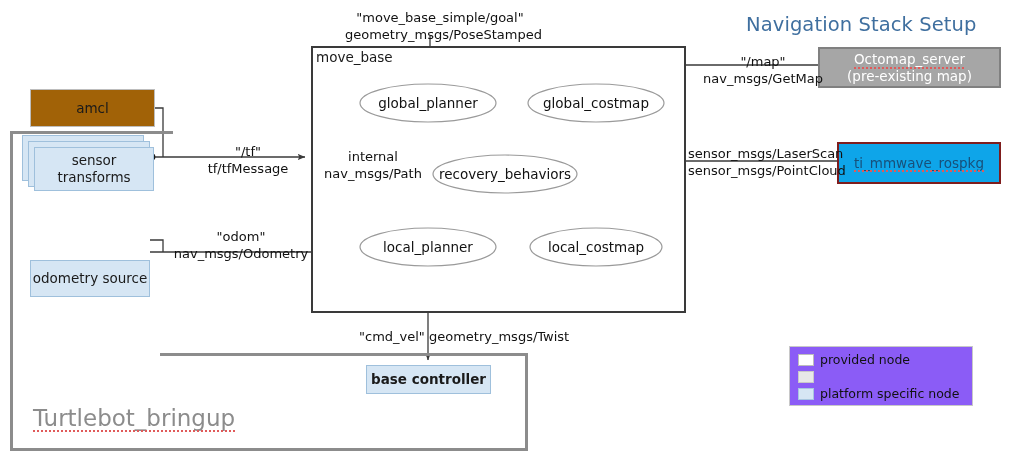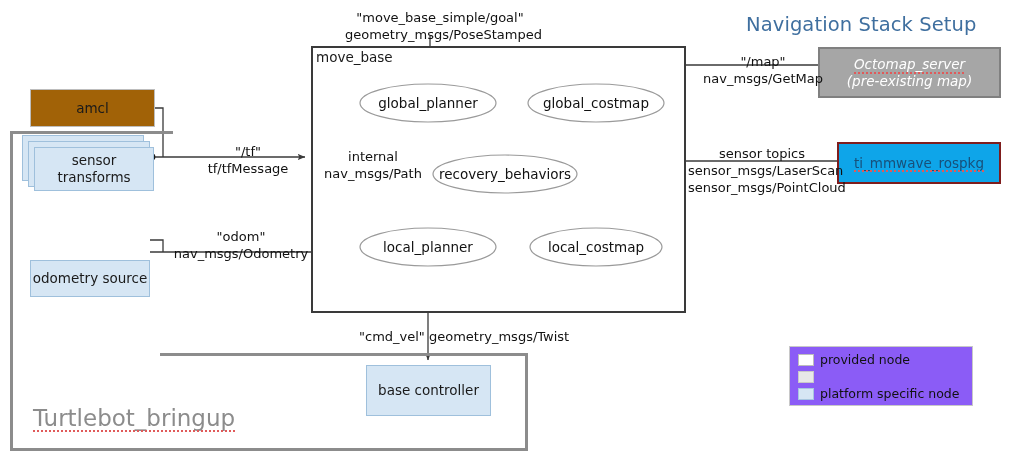--- a/index.html
+++ b/index.html
@@ -138,23 +138,23 @@
   <div class="abs elabeltext" style="left:596px;top:247px;">local_costmap</div>
 
   <div class="abs nodebox node-gray" style="left:30px;top:89px;width:125px;height:38px;">amcl</div>
 
   <div class="abs stack-l1"></div>
   <div class="abs stack-l2"></div>
   <div class="abs nodebox node-blue stack-l3" style="width:120px;height:44px;">sensor transforms</div>
 
   <div class="abs nodebox node-blue" style="left:30px;top:224px;width:120px;height:37px;margin-top:36px;">odometry source</div>
 
-  <div class="abs nodebox node-blue" style="left:366px;top:365px;width:125px;height:51px;">base controller</div>
-
-  <div class="abs nodebox node-graydark" style="left:818px;top:47px;width:183px;height:51px;flex-direction:column;font-style:italic;">
+  <div class="abs nodebox node-blue" style="left:366px;top:365px;width:125px;height:29px;font-weight:bold;">base controller</div>
+
+  <div class="abs nodebox node-graydark" style="left:818px;top:47px;width:183px;height:41px;flex-direction:column;">
     <span class="sp">Octomap_server</span>
     <span>(pre-existing  map)</span>
   </div>
 
   <div class="abs nodebox node-teal" style="left:837px;top:142px;width:164px;height:42px;">
     <span class="sp">ti_mmwave_rospkg</span>
   </div>
 
   <div class="abs title">Navigation Stack Setup</div>
 
@@ -172,21 +172,20 @@
     <div>"odom"</div>
     <div>nav_msgs/Odometry</div>
   </div>
 
   <div class="abs elabel center" style="left:688px;top:54px;width:150px;">
     <div>"/map"</div>
     <div>nav_msgs/GetMap</div>
   </div>
 
   <div class="abs elabel center" style="left:688px;top:146px;width:148px;">
-    <div class="italic">sensor topics</div>
     <div>sensor_msgs/LaserScan</div>
     <div>sensor_msgs/PointCloud</div>
   </div>
 
   <div class="abs elabel center" style="left:321px;top:149px;width:104px;">
     <div>internal</div>
     <div>nav_msgs/Path</div>
   </div>
 
   <div class="abs elabel" style="left:359px;top:329px;">"cmd_vel"  geometry_msgs/Twist</div>

